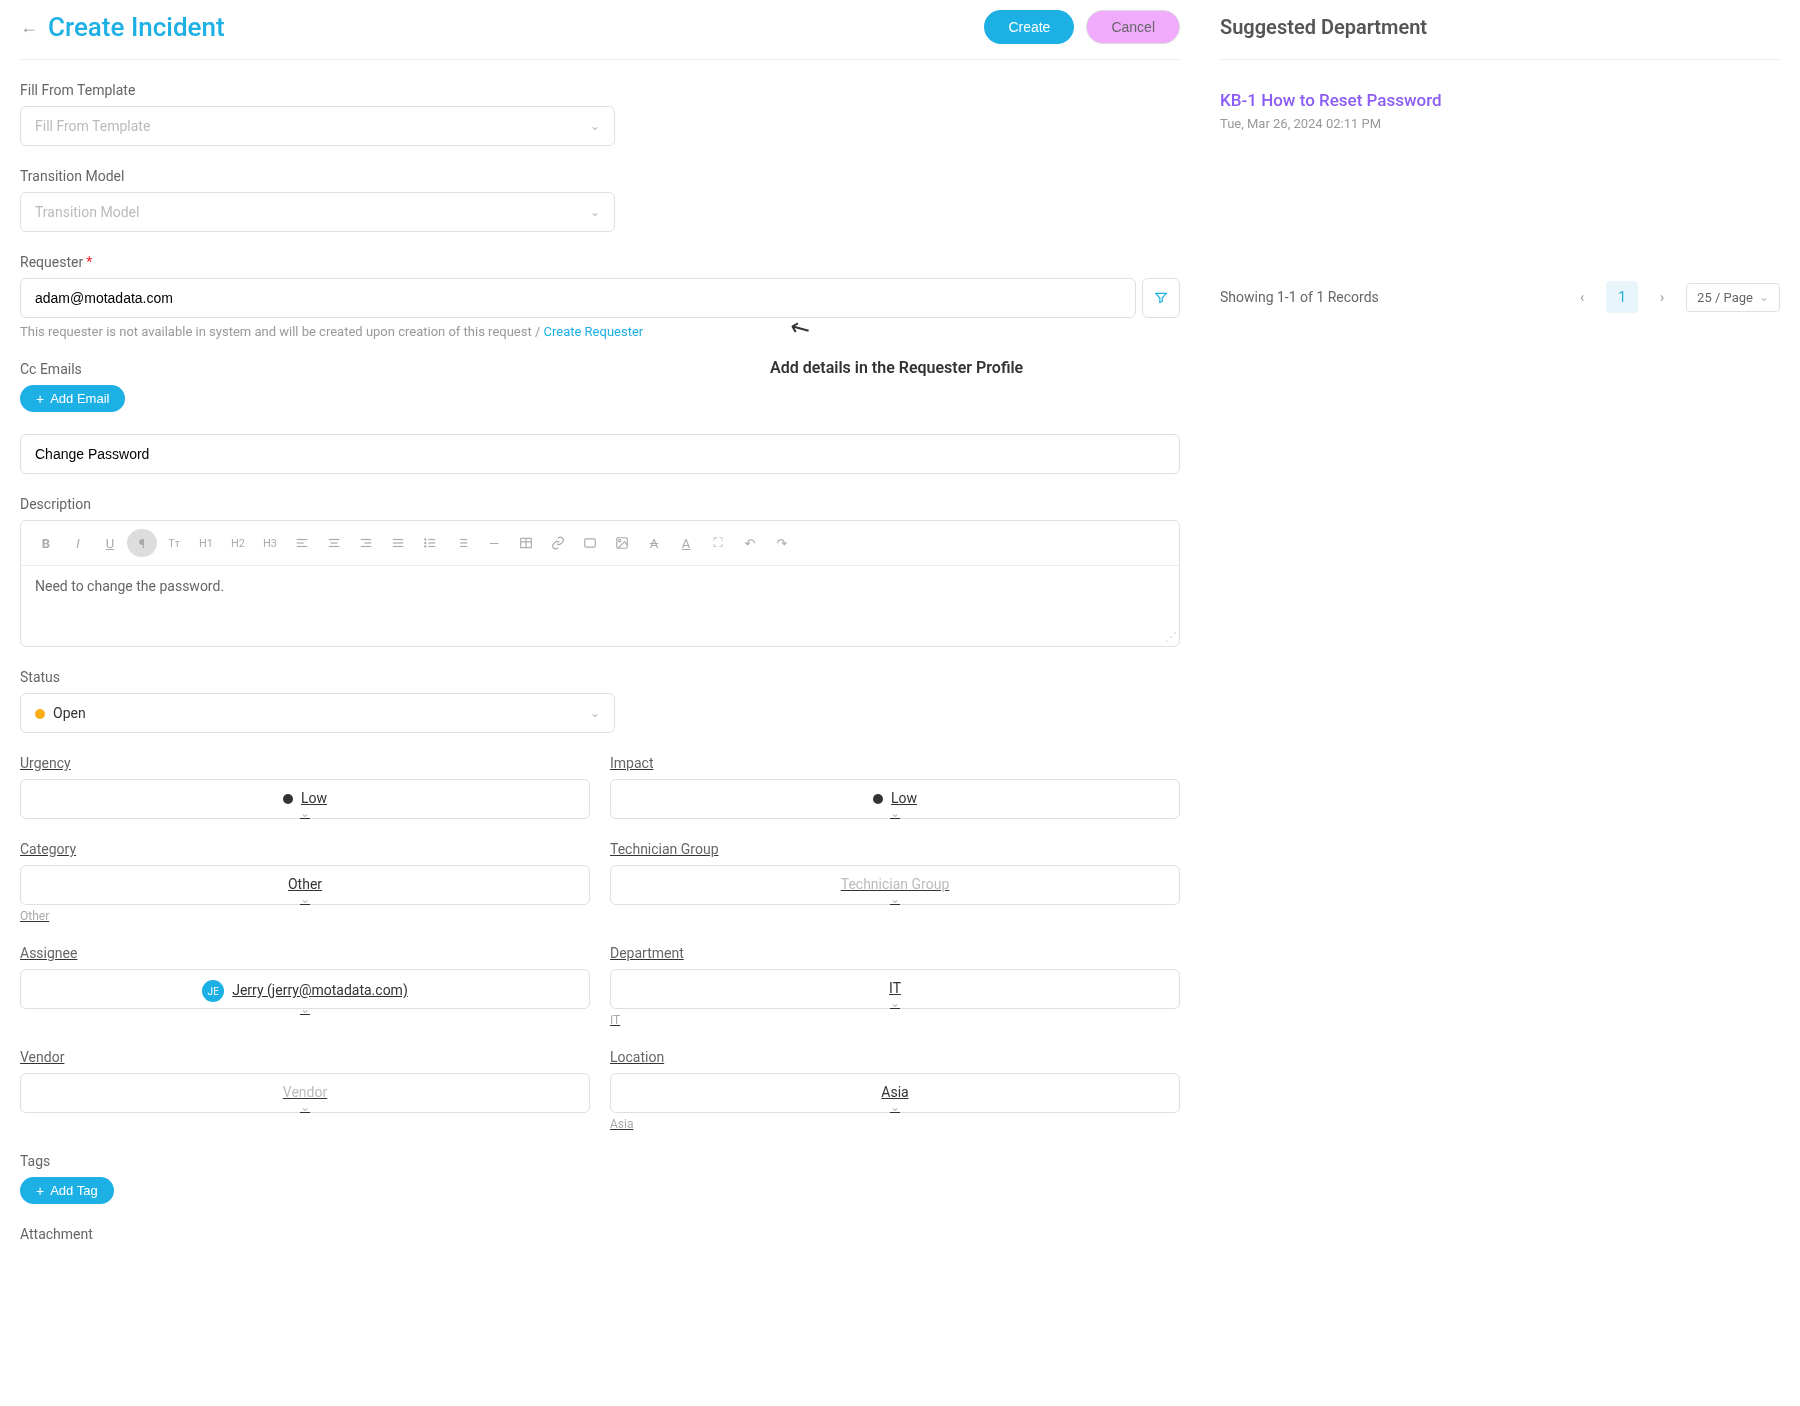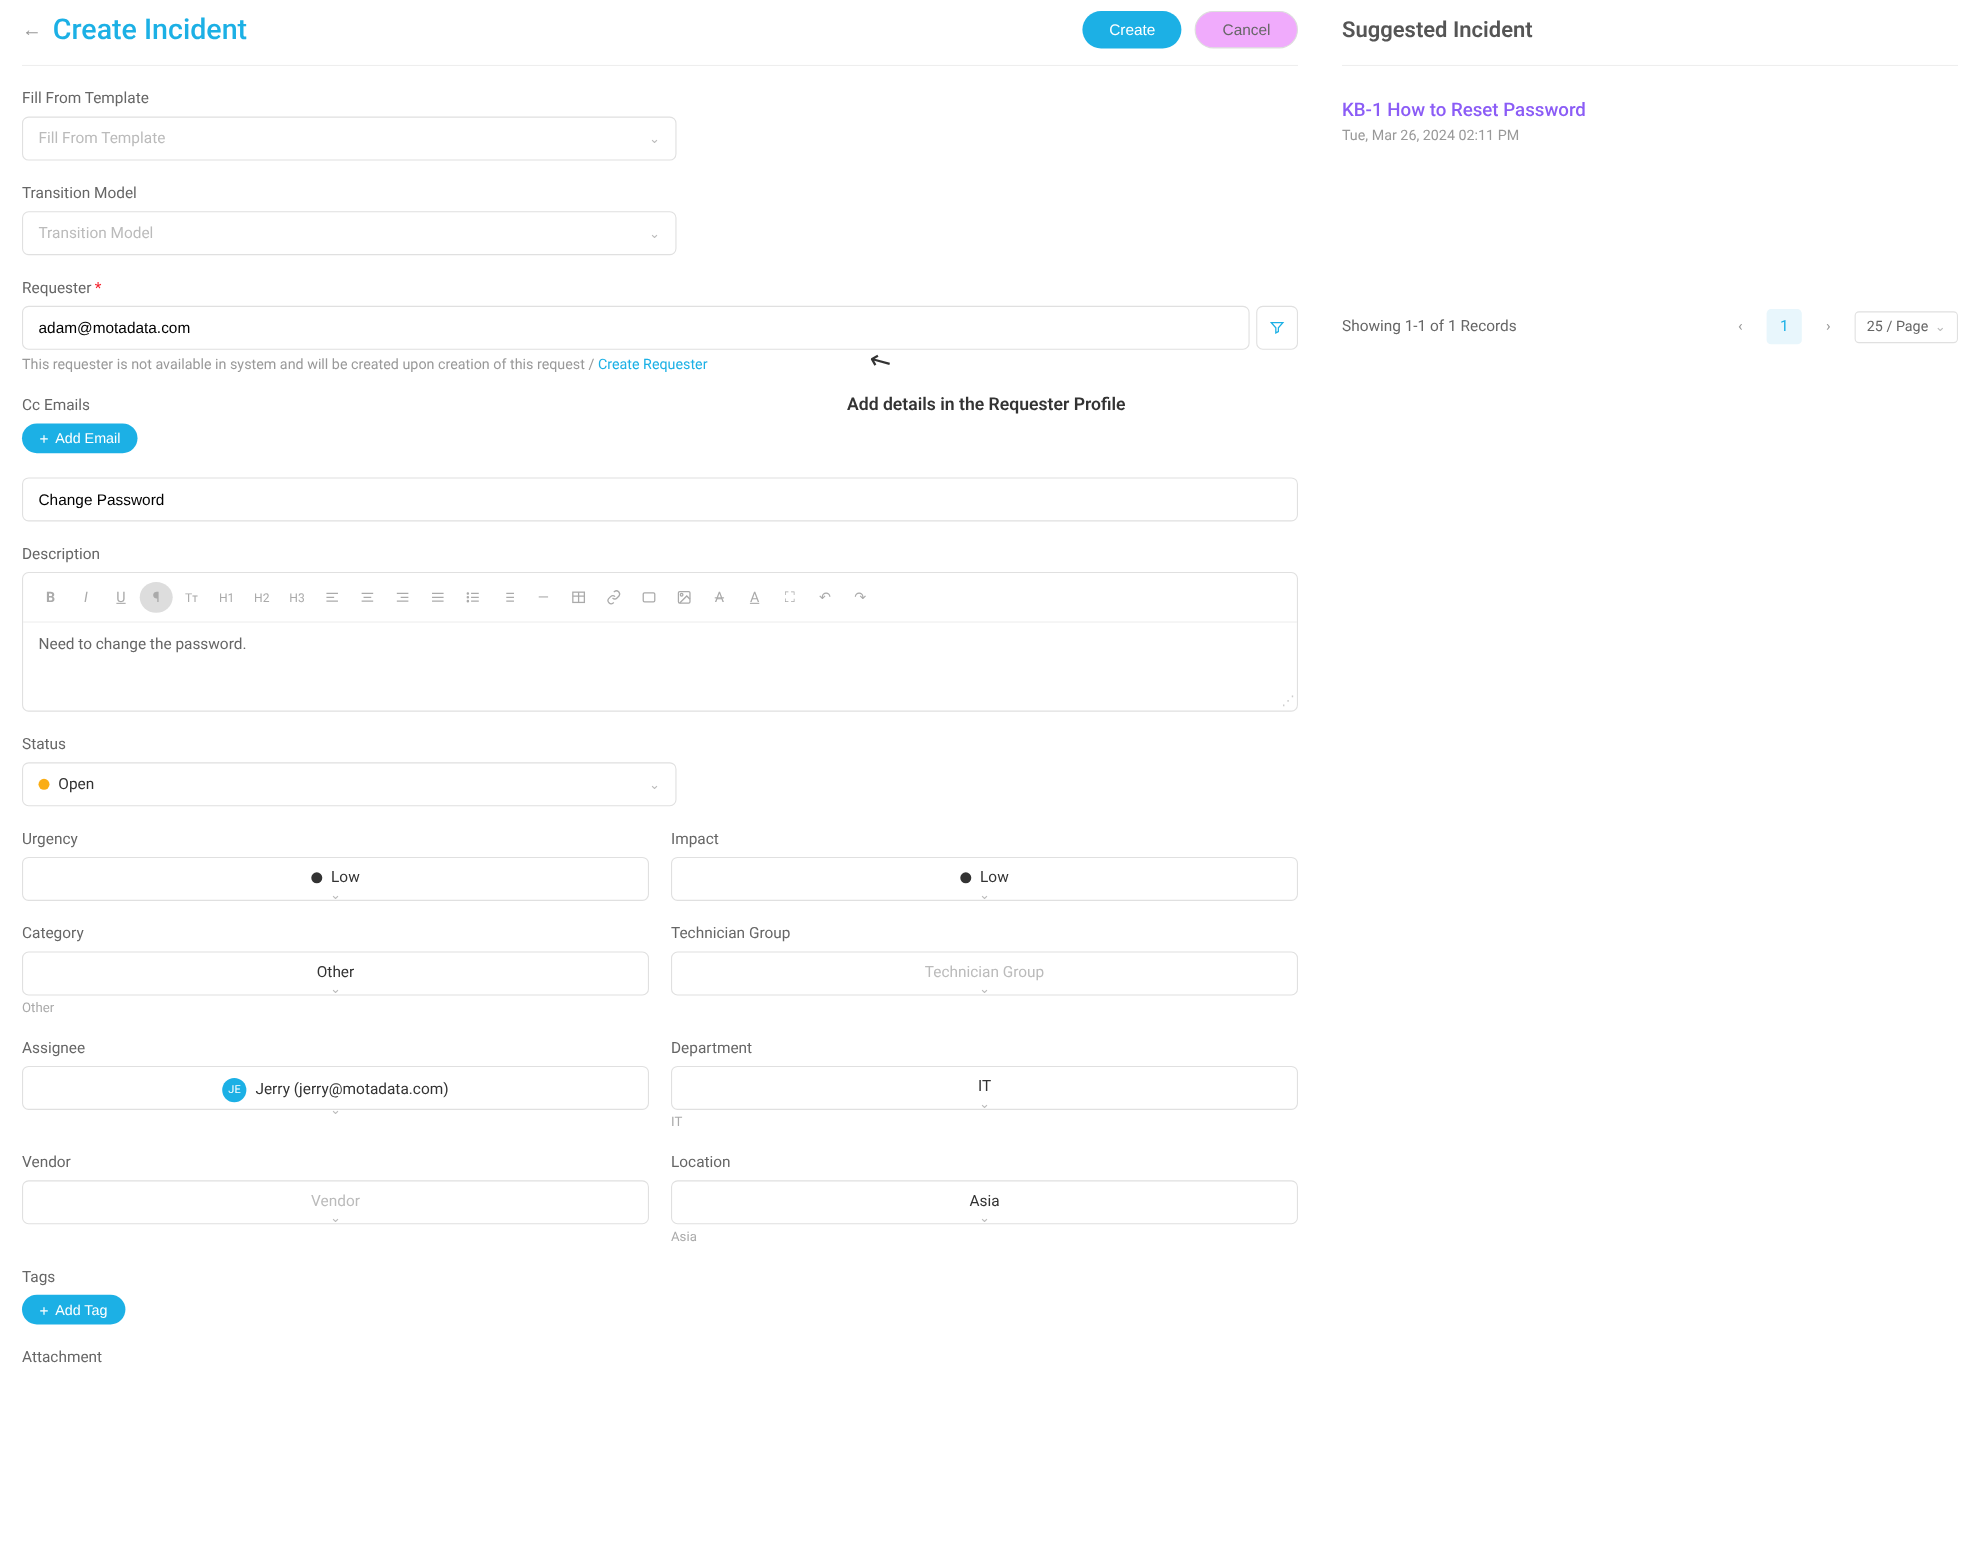--- a/index.html
+++ b/index.html
@@ -14,21 +14,21 @@
 .page-title { color: #1cb0e5; font-size: 26px; font-weight: 500; }
 .header-right { display: flex; gap: 12px; }
 .btn { padding: 8px 24px; border-radius: 20px; font-size: 14px; cursor: pointer; border: none; }
 .btn-primary { background: #1cb0e5; color: #fff; }
 .btn-secondary { background: #f0abfc; border: 1px solid #ddd; color: #666; }
 
 .form-section { margin-top: 22px; }
 .form-label { display: block; font-size: 14px; color: #666; margin-bottom: 8px; }
 .required::after { content: "*"; color: #f5222d; margin-left: 3px; }
 .form-row { display: flex; gap: 20px; }
-.form-col { flex: 1; }
+.form-col { flex: 1; text-decoration: underline; }
 
 .select { display: flex; align-items: center; justify-content: space-between; border: 1px solid #e0e0e0; border-radius: 6px; padding: 10px 14px; height: 40px; background: #fff; cursor: pointer; width: 595px; }
 .select.full-width { width: 100%; flex-direction: column; }
 .select-placeholder { color: #bbb; }
 .chevron { color: #bbb; font-size: 12px; }
 
 .input-group { display: flex; gap: 6px; align-items: stretch; }
 .input { border: 1px solid #e0e0e0; border-radius: 6px; padding: 10px 14px; height: 40px; width: 100%; font-size: 14px; }
 .filter-btn { width: 40px; border: 1px solid #e0e0e0; border-radius: 6px; display: flex; align-items: center; justify-content: center; color: #1cb0e5; cursor: pointer; }
 .hint { font-size: 13px; color: #999; margin-top: 6px; }
@@ -311,21 +311,21 @@
       </button>
     </div>
 
     <div class="form-section">
       <label class="form-label">Attachment</label>
     </div>
 
   </div>
 
   <div class="sidebar">
-    <div class="kb-title">Suggested Incident</div>
+    <div class="kb-title">Suggested Department</div>
     <div class="kb-divider"></div>
     <div style="cursor:pointer;">
       <div class="kb-item-title">KB-1 How to Reset Password</div>
       <div class="kb-item-date">Tue, Mar 26, 2024 02:11 PM</div>
     </div>
     <div class="pagination">
       <span class="pagination-info">Showing 1-1 of 1 Records</span>
       <div class="pagination-controls">
         <span class="page-btn">‹</span>
         <span class="page-btn active">1</span>

